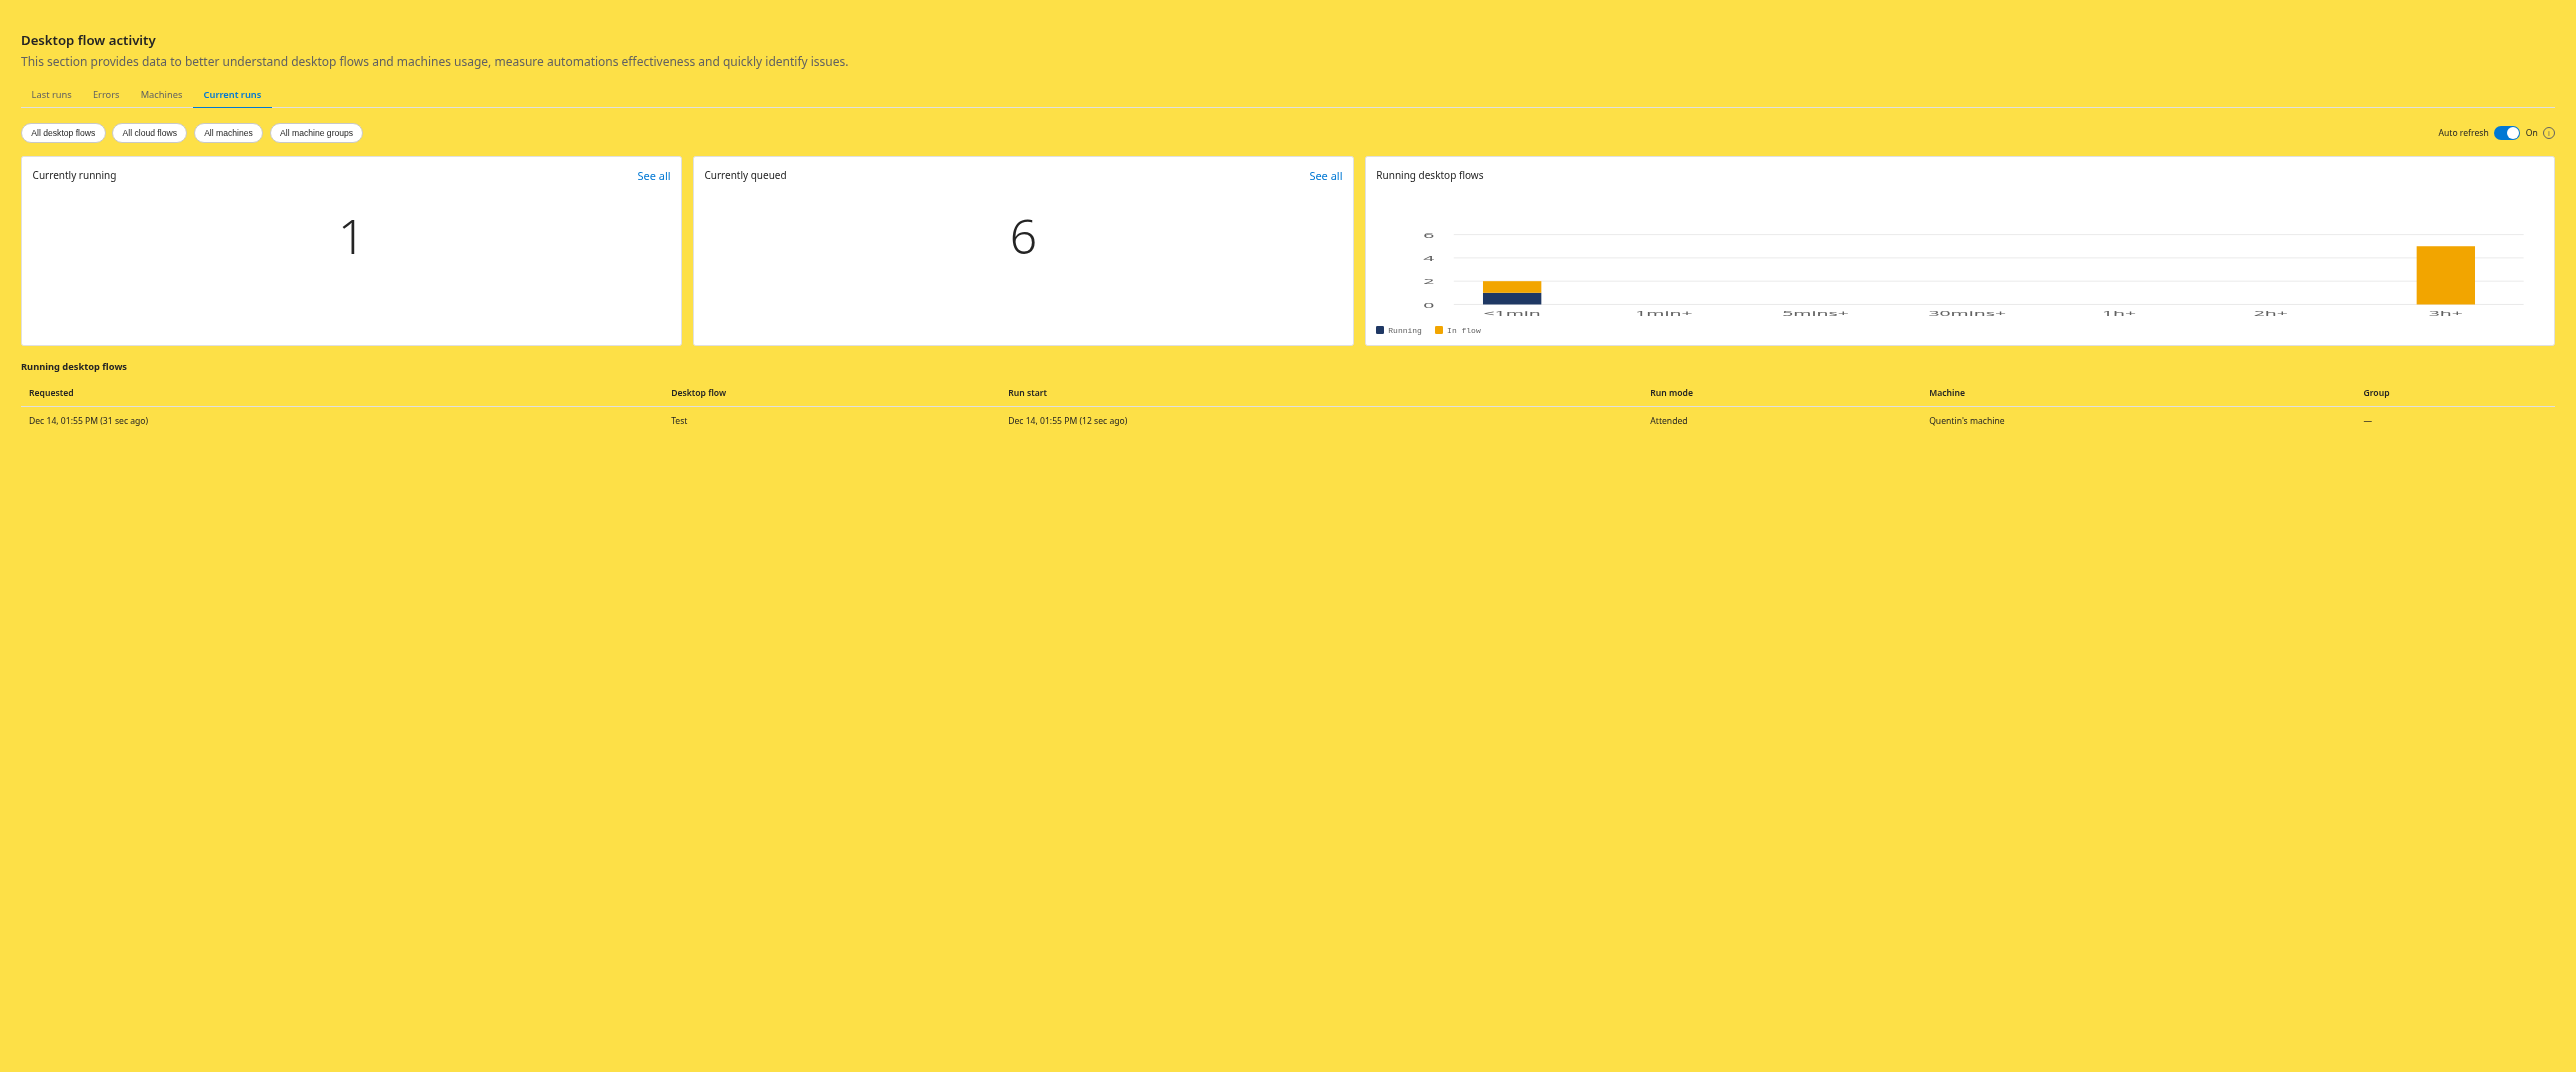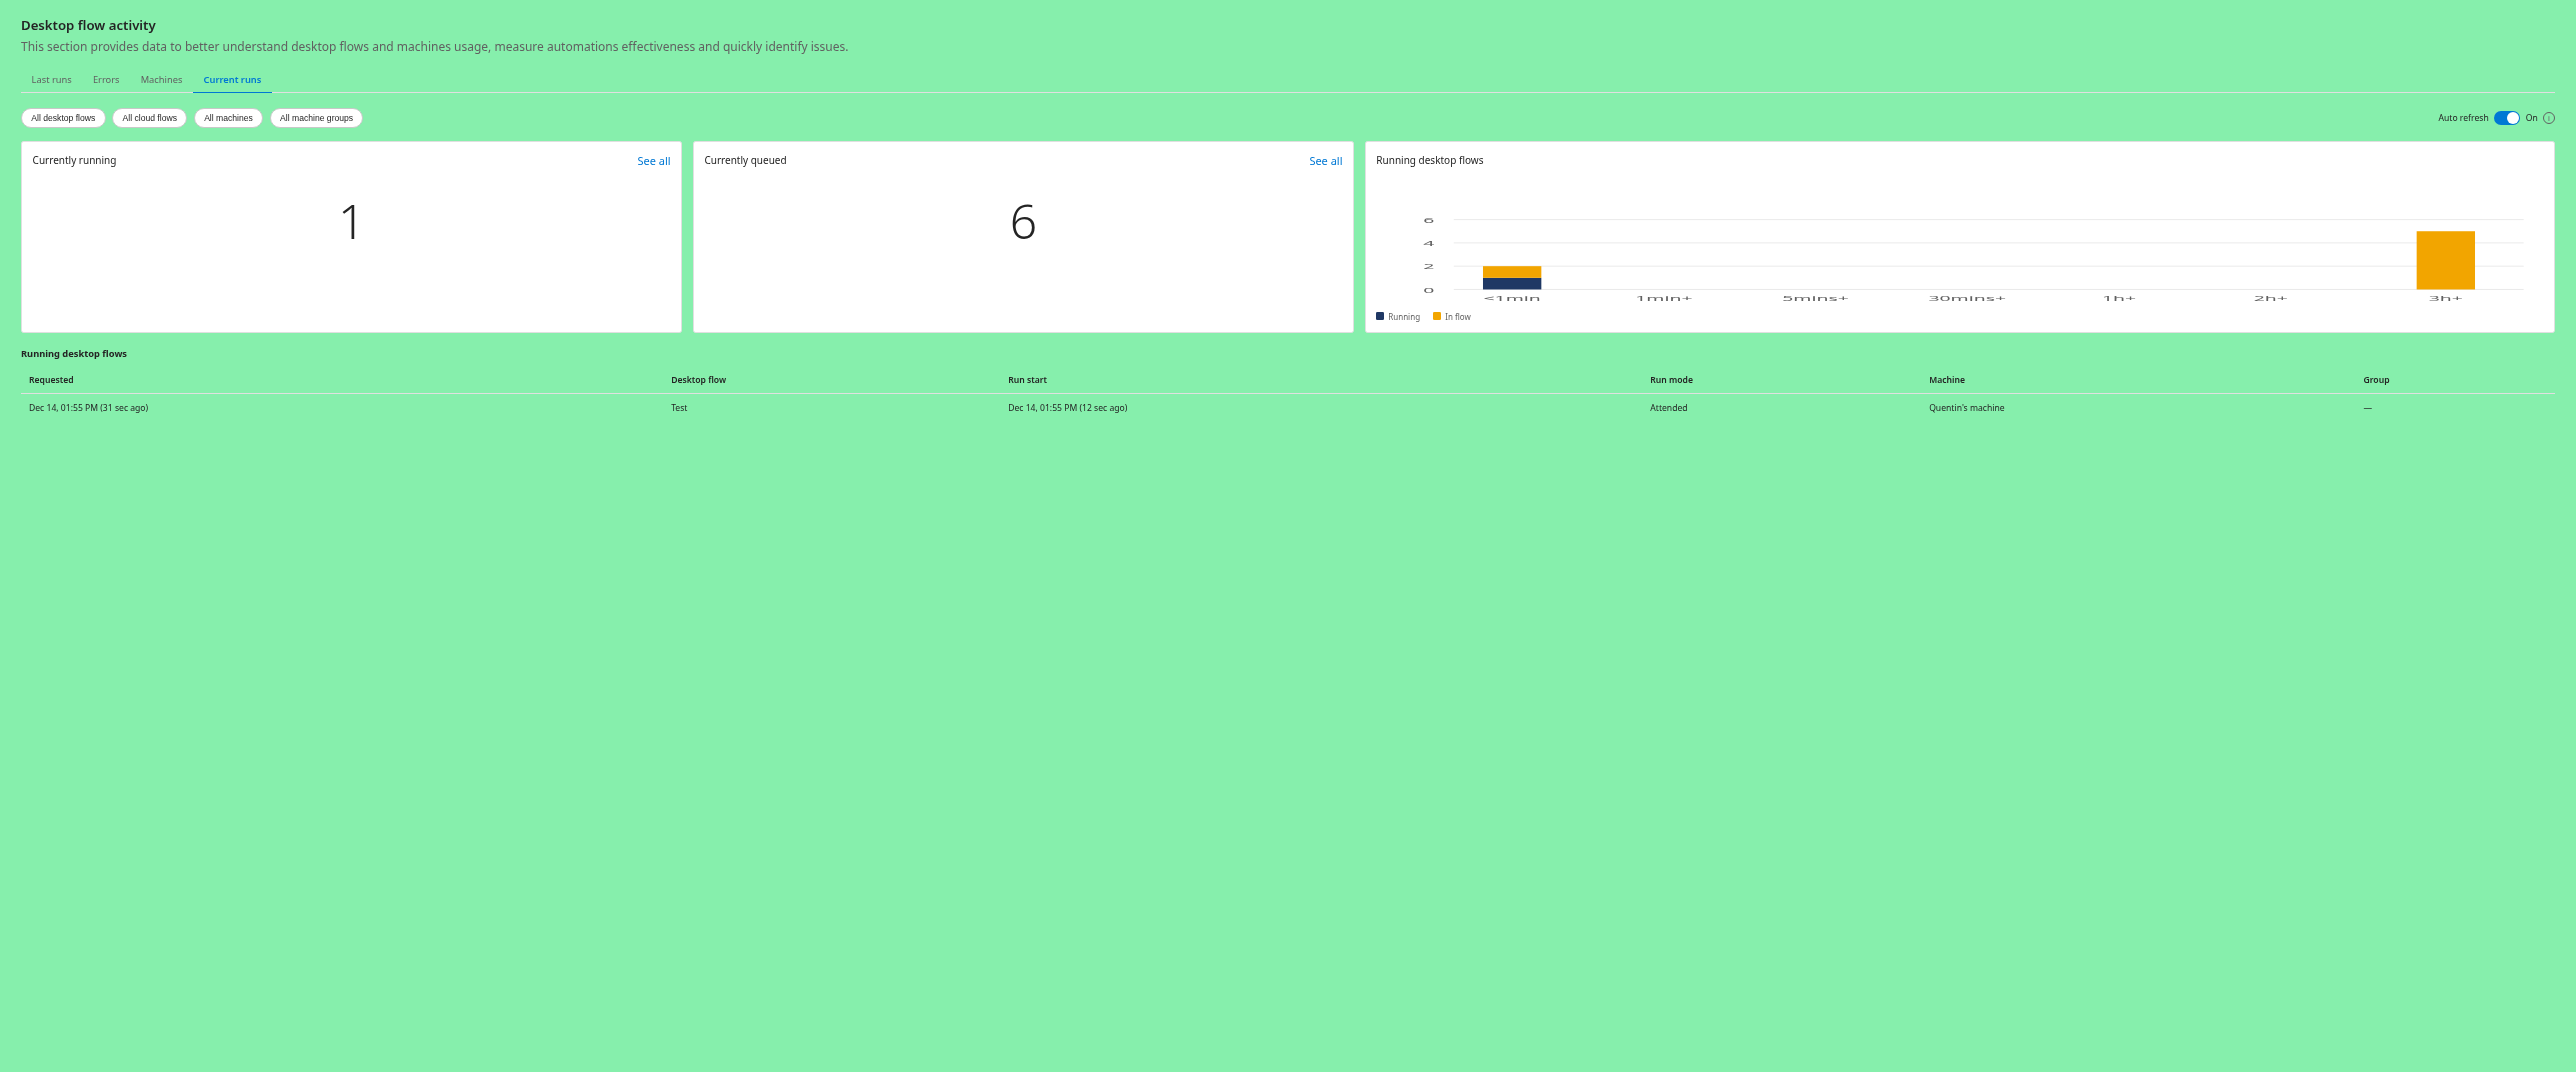--- a/index.html
+++ b/index.html
@@ -3,23 +3,23 @@
   <meta charset="utf-8">
   <style>
     * { box-sizing: border-box; margin: 0; padding: 0; }
     body {
       font-family: 'Segoe UI', system-ui, -apple-system, sans-serif;
       background: #f5f5f5;
       color: #242424;
       font-size: 9.3px;
     }
     .page-container {
-      background: #86efac;
+      background: #fde047;
       min-height: 100vh;
-      padding: 16px 21px;
+      padding: 31px 21px;
     }
     .page-title {
       font-size: 13.2px;
       font-weight: 600;
       color: #242424;
       margin-bottom: 4px;
     }
     .page-subtitle {
       font-size: 12px;
       color: #616161;
@@ -149,20 +149,21 @@
       display: flex;
       gap: 13.2px;
       margin-top: 5.3px;
       font-size: 8px;
       color: #616161;
     }
     .legend-item {
       display: flex;
       align-items: center;
       gap: 4px;
+      font-family: Liberation Mono, monospace;
     }
     .legend-dot {
       width: 8px;
       height: 8px;
       border-radius: 1.3px;
     }
     .running-table-section {
       margin-top: 5.3px;
     }
     .section-title {

